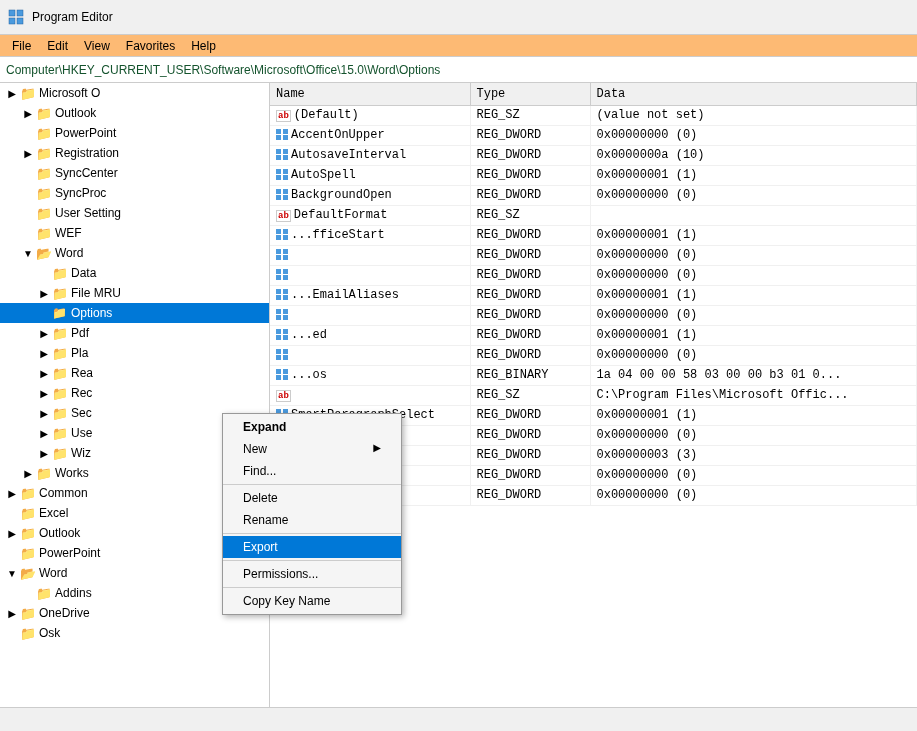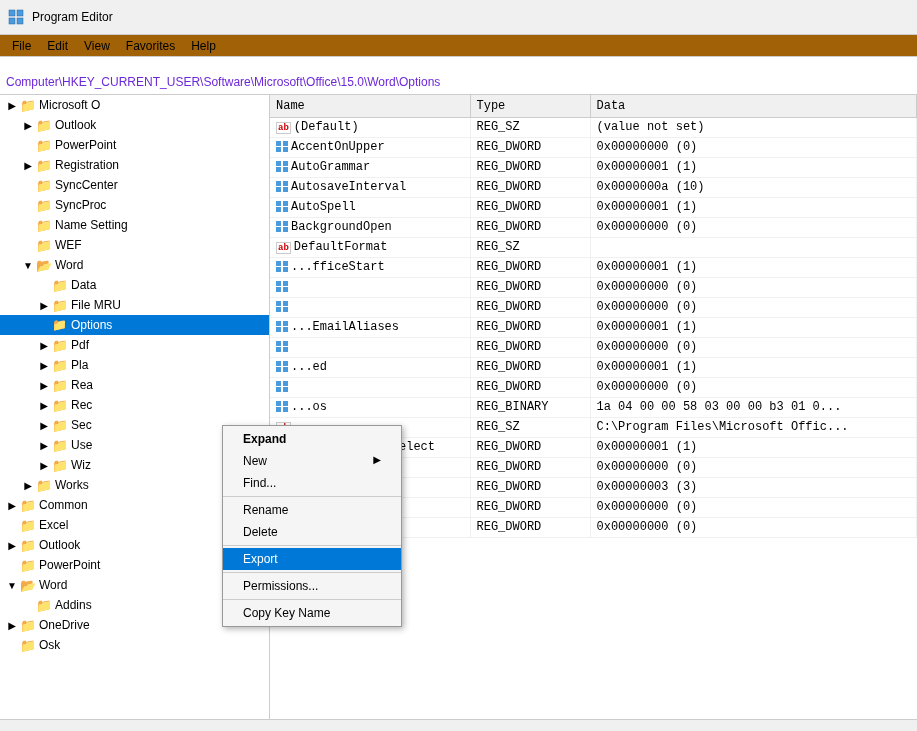--- a/index.html
+++ b/index.html
@@ -7,30 +7,30 @@
 
     
     .title-bar {
       display: flex; align-items: center; background: #f0f0f0; height: 35px;
       border-bottom: 1px solid #ccc; padding: 0 8px; gap: 8px;
     }
     .title-bar-text { font-size: 12px; color: #000; }
 
     
     .menu-bar {
-      display: flex; background: #a16207; border-bottom: 1px solid #ccc;
+      display: flex; background: #fdba74; border-bottom: 1px solid #ccc;
       height: 22px; align-items: center; padding: 0 4px; text-align: right;
     }
     .menu-item { padding: 2px 8px; cursor: pointer; font-size: 12px; }
 
     
     .address-bar {
       background: #fff; border-bottom: 1px solid #ccc;
       height: 26px; display: flex; align-items: center; padding: 0 6px;
-      font-size: 12px; color: #6d28d9; margin-top: 12px;
+      font-size: 12px; color: #14532d;
     }
 
     
     .main-layout {
       display: flex; height: calc(731px - 35px - 22px - 26px - 24px);
     }
 
     
     .tree-panel {
       width: 270px; border-right: 1px solid #ccc; overflow: hidden;
@@ -156,21 +156,21 @@
 
       <div class="tree-item" style="padding-left: 20px;">
         <span class="expand-arrow"> </span>
         <span class="folder-icon folder-yellow">📁</span>
         <span>SyncProc</span>
       </div>
 
       <div class="tree-item" style="padding-left: 20px;">
         <span class="expand-arrow"> </span>
         <span class="folder-icon folder-yellow">📁</span>
-        <span>Name Setting</span>
+        <span>User Setting</span>
       </div>
 
       <div class="tree-item" style="padding-left: 20px;">
         <span class="expand-arrow"> </span>
         <span class="folder-icon folder-yellow">📁</span>
         <span>WEF</span>
       </div>
 
       <div class="tree-item" style="padding-left: 20px;">
         <span class="expand-arrow">▼</span>
@@ -321,30 +321,20 @@
                 </span>AccentOnUpper</td>
               <td>REG_DWORD</td>
               <td>0x00000000 (0)</td>
             </tr>
             <tr>
               <td><span style="display:inline-grid;grid-template-columns:1fr 1fr;gap:1px;width:12px;height:12px;margin-right:3px;vertical-align:middle;">
                   <span style="background:#4a9ade;width:5px;height:5px;"></span>
                   <span style="background:#4a9ade;width:5px;height:5px;"></span>
                   <span style="background:#4a9ade;width:5px;height:5px;"></span>
                   <span style="background:#4a9ade;width:5px;height:5px;"></span>
-                </span>AutoGrammar</td>
-              <td>REG_DWORD</td>
-              <td>0x00000001 (1)</td>
-            </tr>
-            <tr>
-              <td><span style="display:inline-grid;grid-template-columns:1fr 1fr;gap:1px;width:12px;height:12px;margin-right:3px;vertical-align:middle;">
-                  <span style="background:#4a9ade;width:5px;height:5px;"></span>
-                  <span style="background:#4a9ade;width:5px;height:5px;"></span>
-                  <span style="background:#4a9ade;width:5px;height:5px;"></span>
-                  <span style="background:#4a9ade;width:5px;height:5px;"></span>
                 </span>AutosaveInterval</td>
               <td>REG_DWORD</td>
               <td>0x0000000a (10)</td>
             </tr>
             <tr>
               <td><span style="display:inline-grid;grid-template-columns:1fr 1fr;gap:1px;width:12px;height:12px;margin-right:3px;vertical-align:middle;">
                   <span style="background:#4a9ade;width:5px;height:5px;"></span>
                   <span style="background:#4a9ade;width:5px;height:5px;"></span>
                   <span style="background:#4a9ade;width:5px;height:5px;"></span>
                   <span style="background:#4a9ade;width:5px;height:5px;"></span>
@@ -513,24 +503,24 @@
     </div>
     <div class="ctx-item">
       <span>New</span>
       <span class="ctx-arrow submenu-arrow">▶</span>
     </div>
     <div class="ctx-item">
       <span>Find...</span>
     </div>
     <div class="ctx-separator"></div>
     <div class="ctx-item">
+      <span>Delete</span>
+    </div>
+    <div class="ctx-item">
       <span>Rename</span>
-    </div>
-    <div class="ctx-item">
-      <span>Delete</span>
     </div>
     <div class="ctx-separator"></div>
     <div class="ctx-item selected">
       <span>Export</span>
     </div>
     <div class="ctx-separator"></div>
     <div class="ctx-item">
       <span>Permissions...</span>
     </div>
     <div class="ctx-separator"></div>

